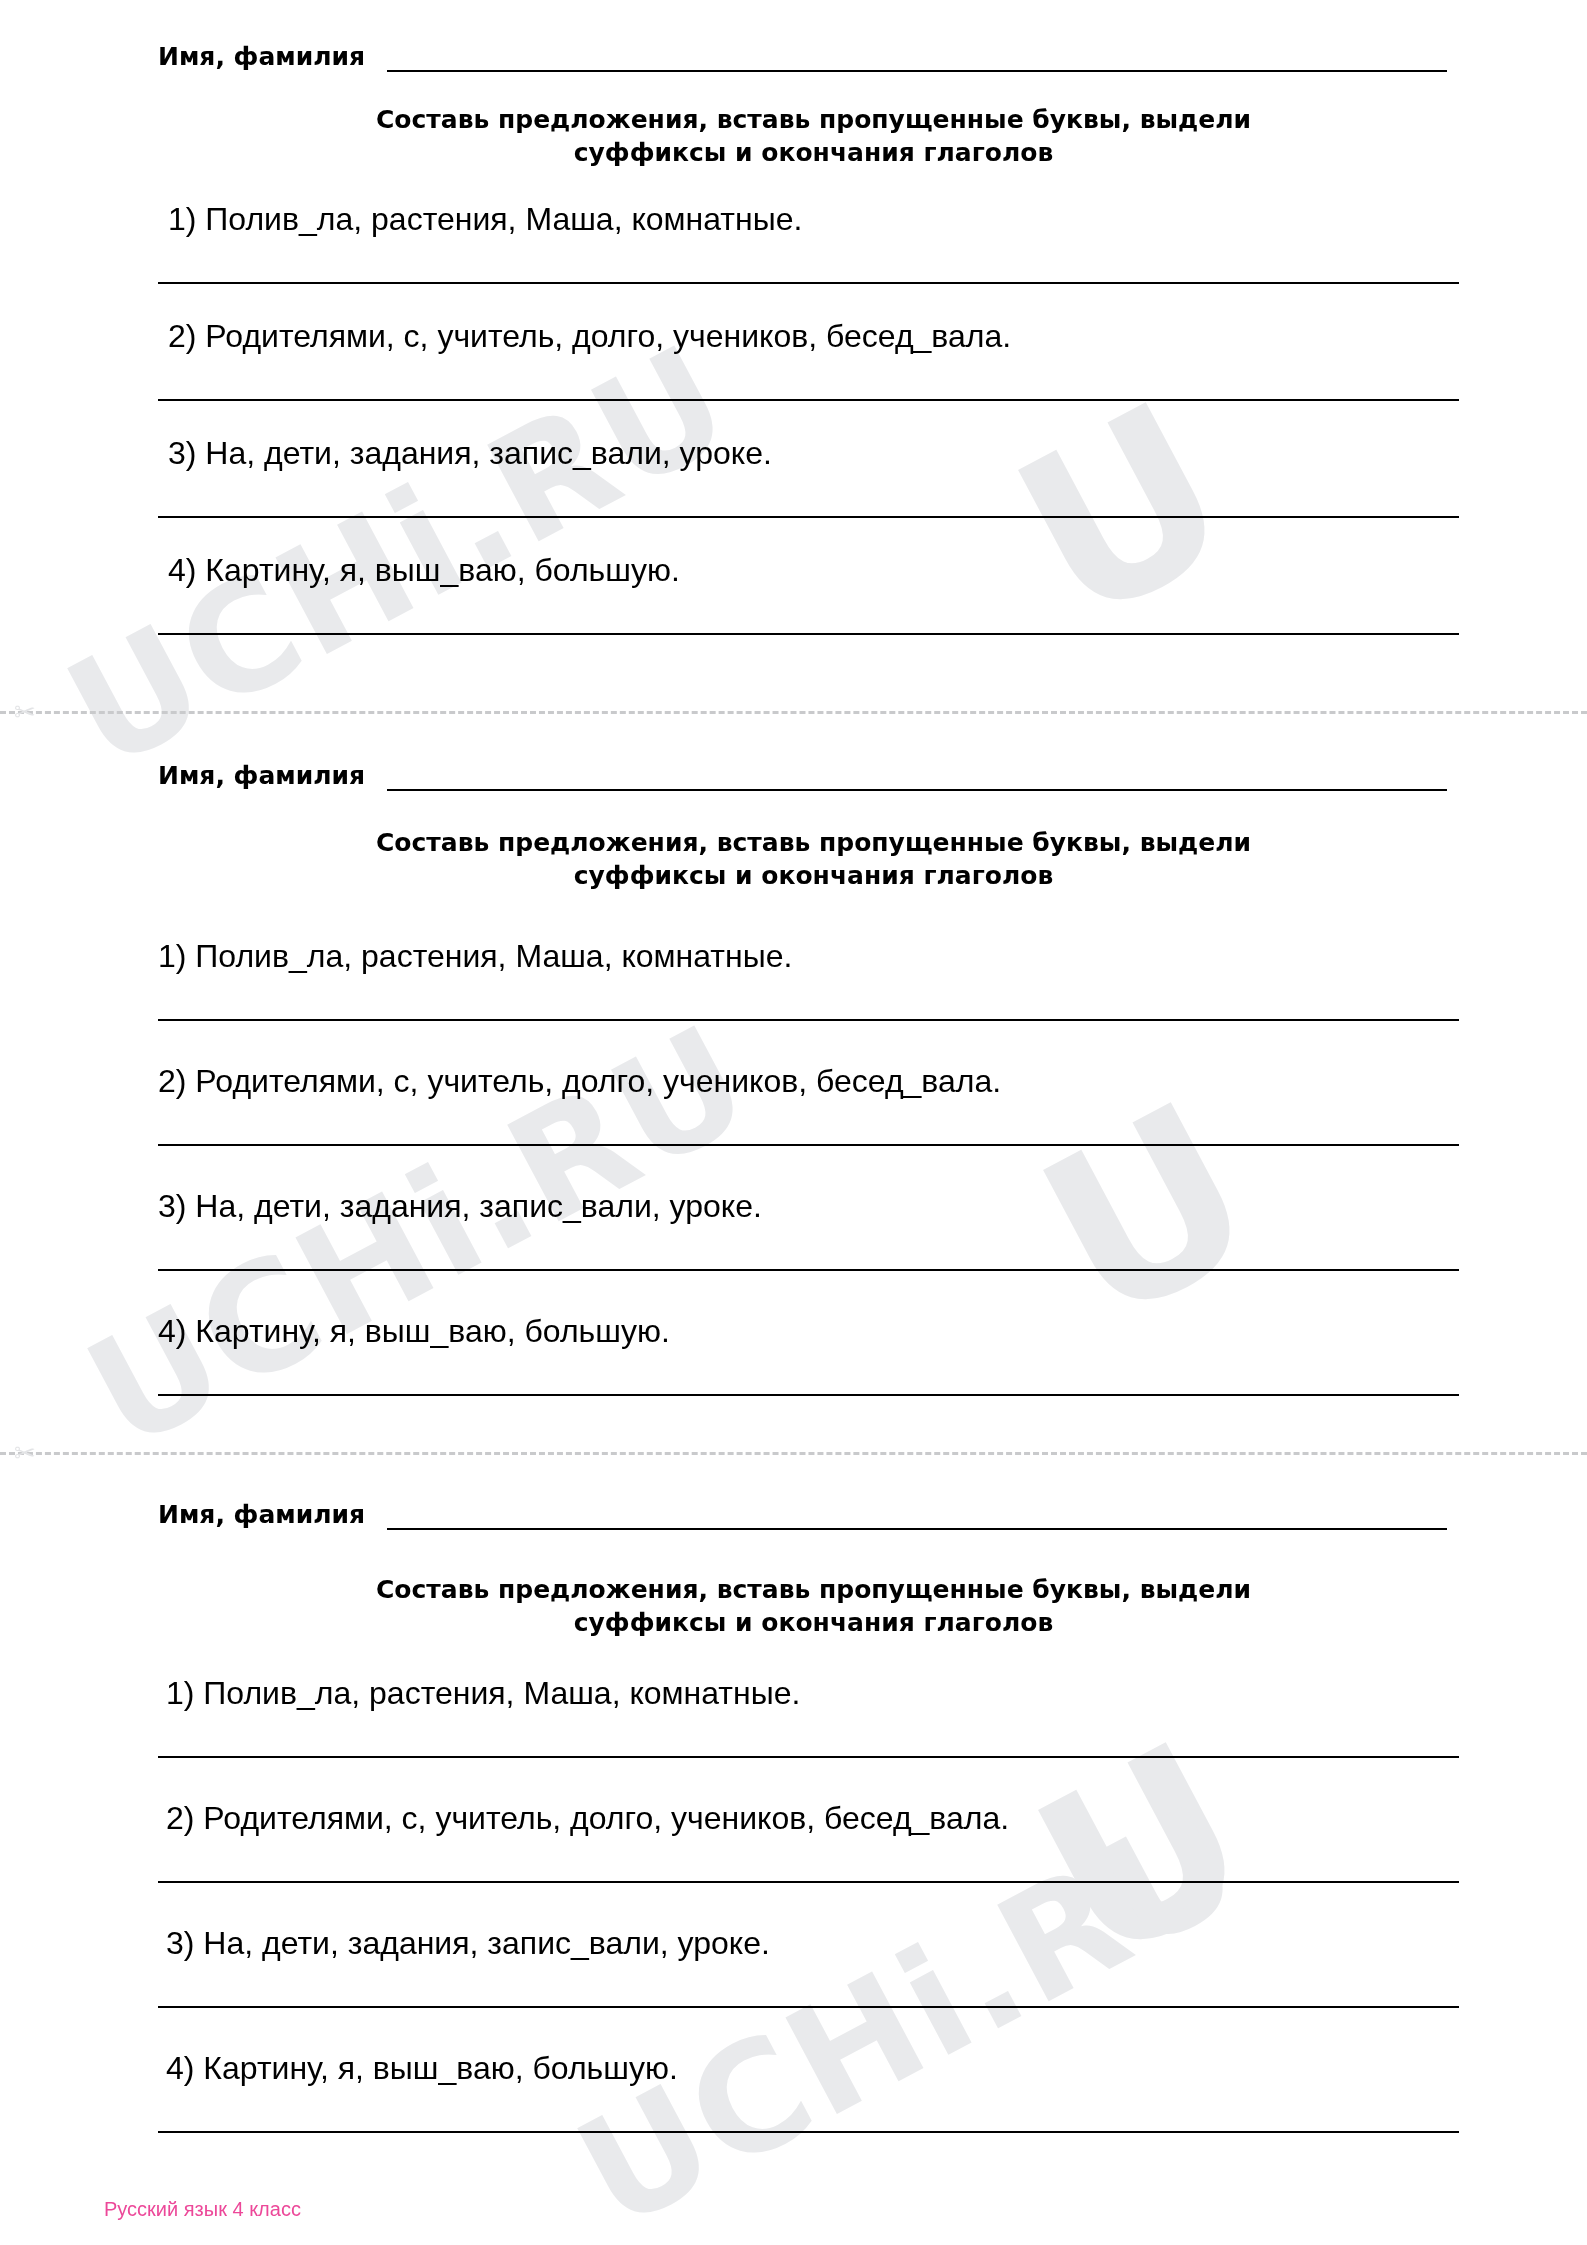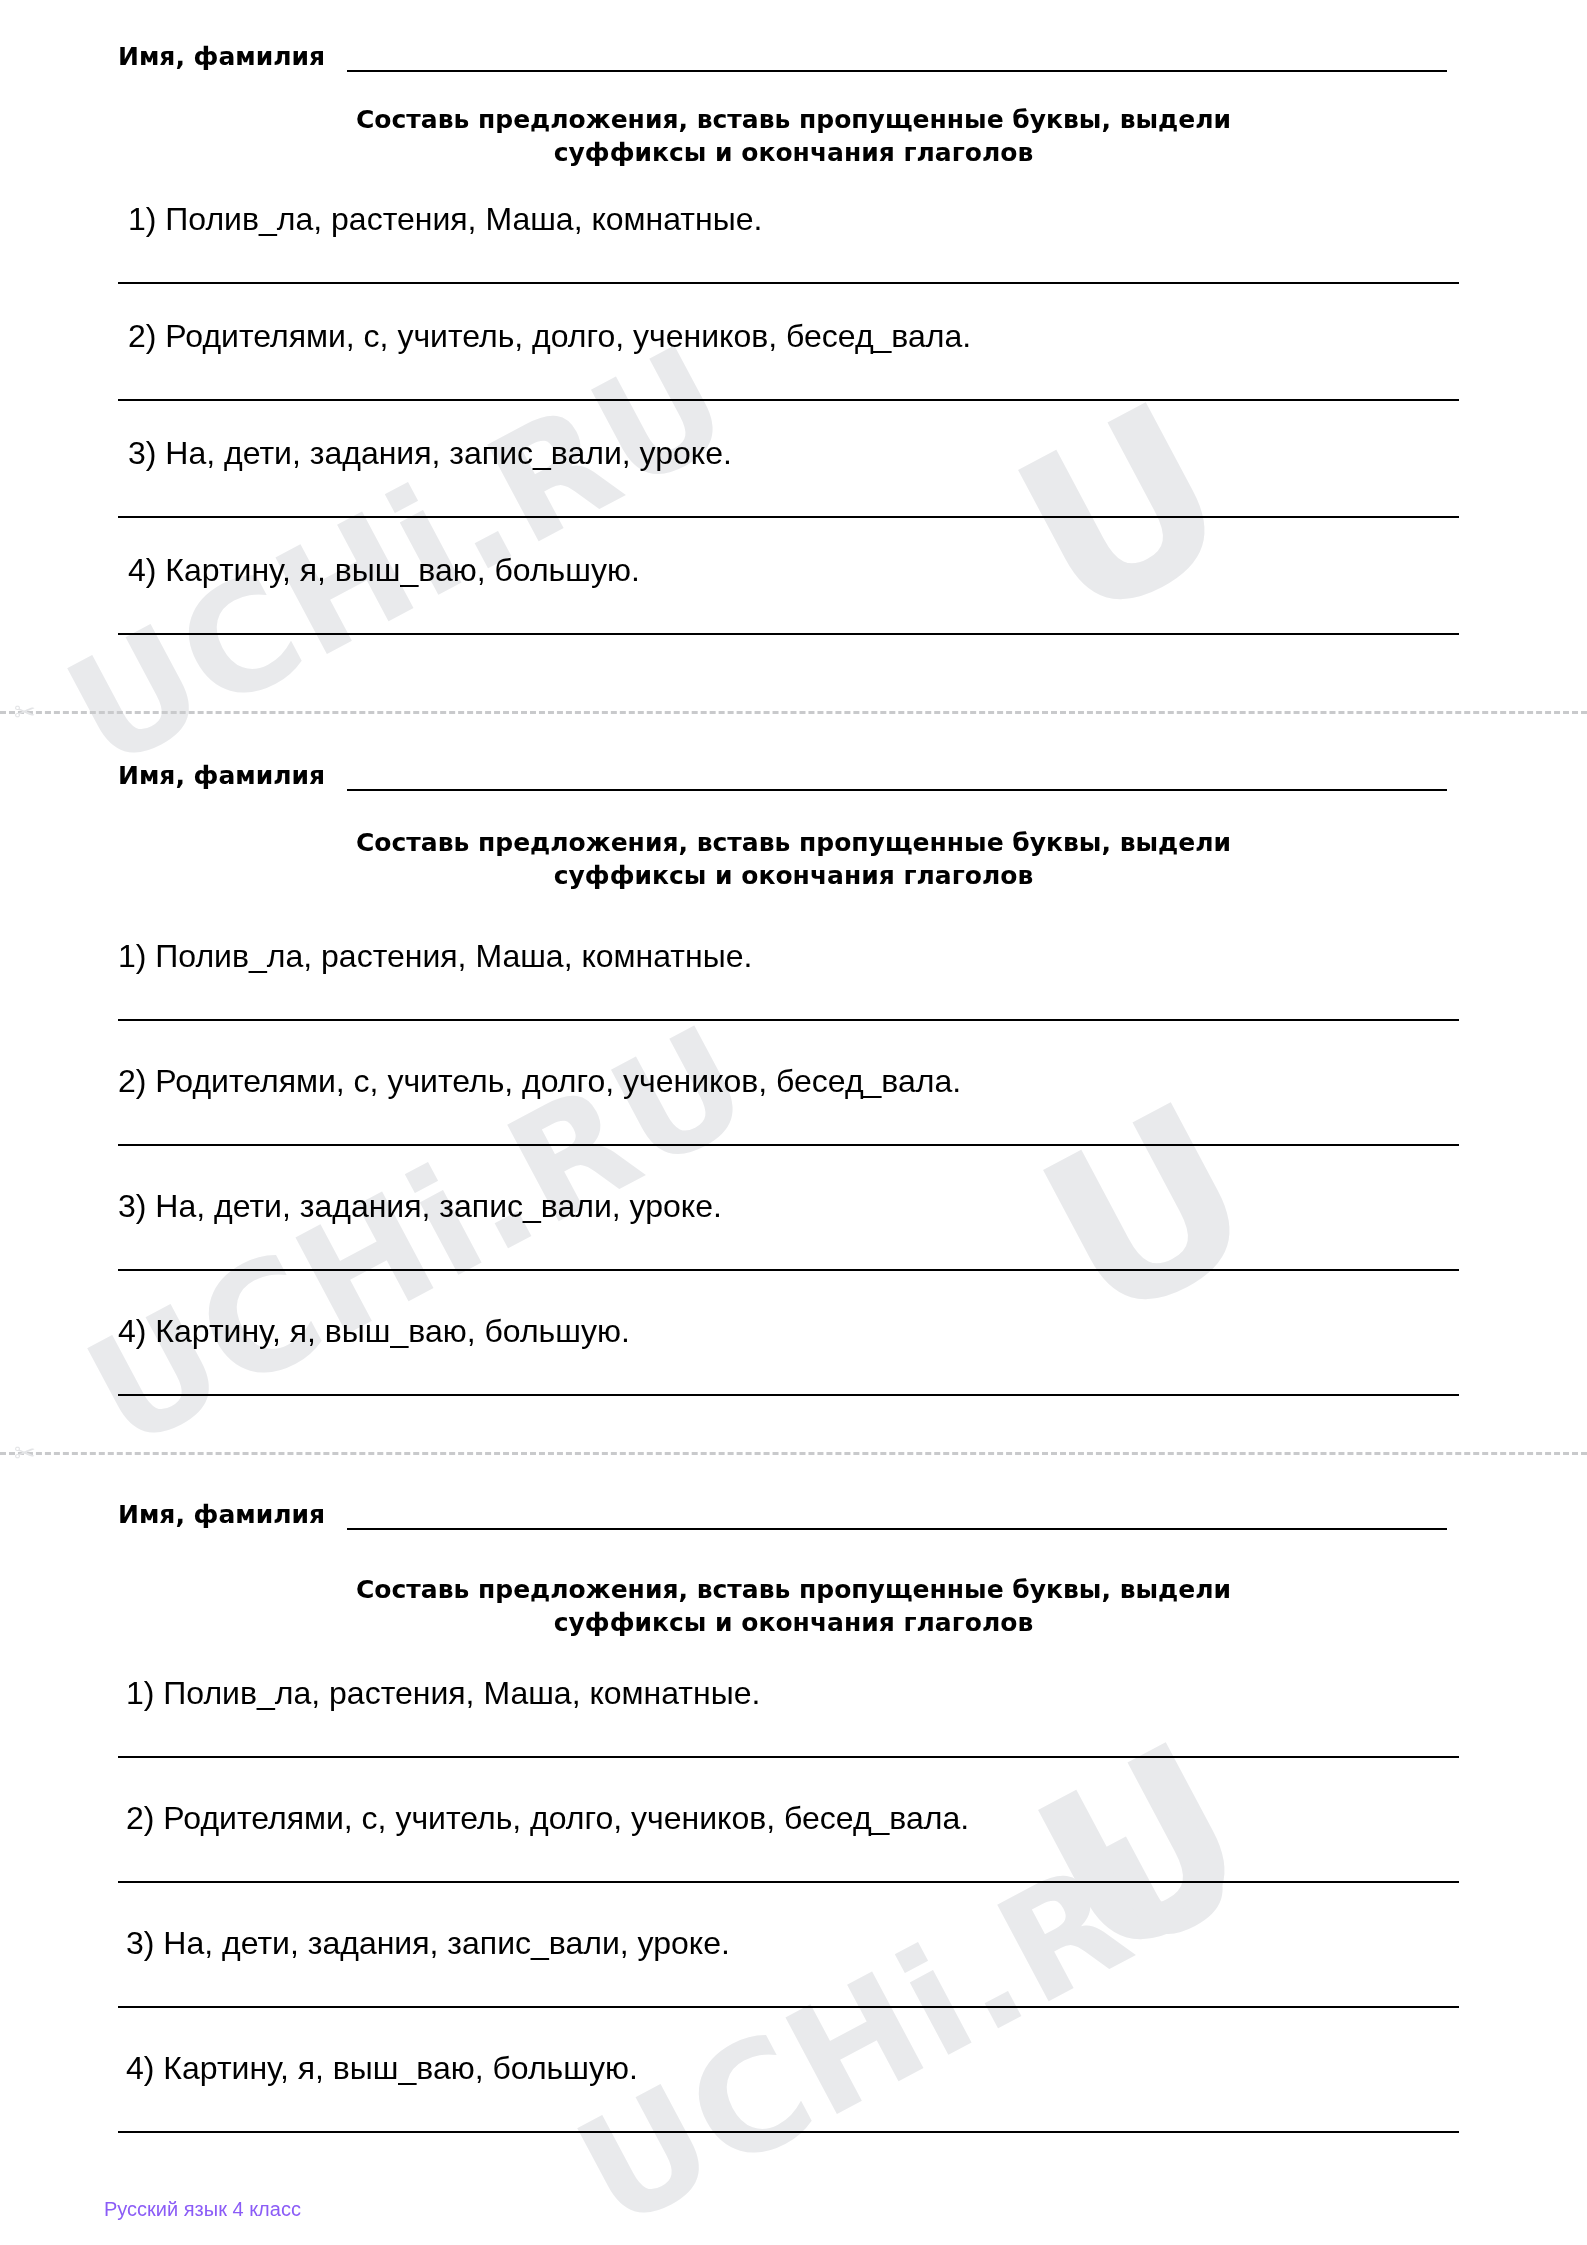--- a/index.html
+++ b/index.html
@@ -53,20 +53,21 @@
 
   
   .content {
     position: relative;
     z-index: 2;
   }
 
   .section {
     position: relative;
     box-sizing: border-box;
+    margin-left: 40px;
   }
 
   .name-row {
     display: flex;
     align-items: flex-end;
     padding-left: 118px;
     padding-right: 140px;
   }
   .name-label {
     font-family: "DejaVu Sans", sans-serif;
@@ -126,21 +127,21 @@
     transform: translateY(-50%);
     color: #e3e4e6;
     font-size: 26px;
     line-height: 1;
   }
 
   .footer {
     position: absolute;
     left: 104px;
     bottom: 24px;
-    color: #8b5cf6;
+    color: #ec4899;
     font-size: 20px;
     font-family: "Liberation Sans", sans-serif;
   }
 
   
   .sec-a { padding-top: 44px; }
   .sec-a .title { margin-top: 32px; }
   .sec-a .q-list { margin-top: 30px; }
   .sec-a .q-text { margin-left: 10px; }
   .sec-a .q-rule { margin-top: 42px; }

